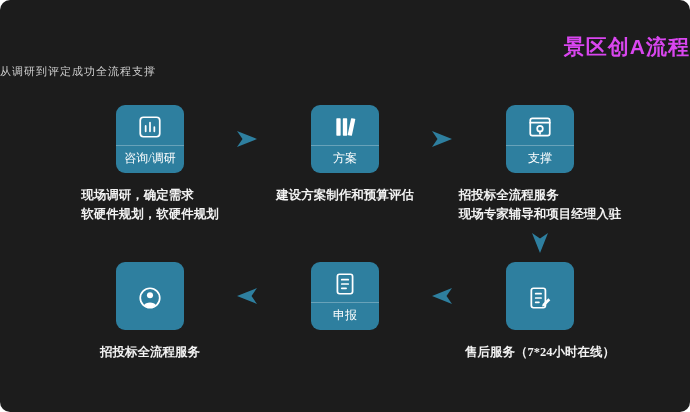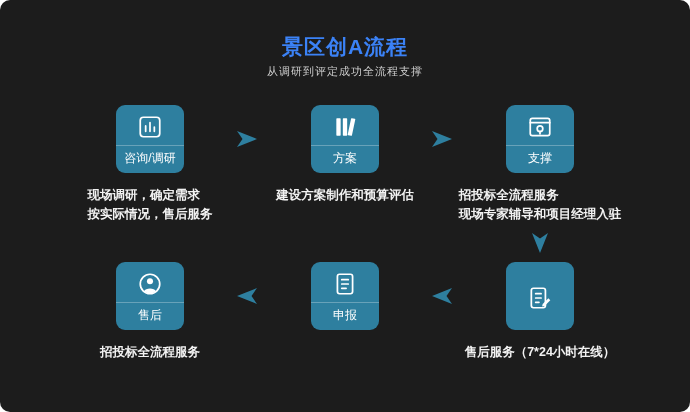--- a/index.html
+++ b/index.html
@@ -14,43 +14,43 @@
     background: var(--background, #1c1c1c);
     border-radius: 10px;
     overflow: hidden;
     font-family: "Liberation Sans", sans-serif;
   }
   .title {
     position: absolute;
     top: 33px;
     left: 0;
     width: 100%;
-    text-align: center;
+    text-align: right;
     font-size: 21px;
     font-weight: 700;
-    color: #3b82f6;
+    color: #d946ef;
     letter-spacing: 1px;
   }
   .subtitle {
     position: absolute;
     top: 64px;
     left: 0;
     width: 100%;
-    text-align: center;
     font-size: 11px;
     color: #cfcfcf;
     letter-spacing: 1px;
     font-family: Liberation Mono, monospace;
   }
   .col {
     position: absolute;
     width: 210px;
     display: flex;
     flex-direction: column;
     align-items: center;
+    font-family: Liberation Serif, serif;
   }
   .r1 { top: 105px; }
   .r2 { top: 262px; }
   .c1 { left: 45px; }
   .c2 { left: 240px; }
   .c3 { left: 435px; }
   .step-box {
     width: 68px;
     height: 68px;
     background: var(--box, #2e7f9f);
@@ -107,21 +107,21 @@
           <rect x="3" y="3" width="18" height="18" rx="3"></rect>
           <path d="M8 16 V11"></path>
             <path d="M12 16 V8"></path>
             <path d="M16 16 V12"></path>
         </svg>
       </div>
       <div class="step-label">咨询/调研</div>
     </div>
     <div class="step-desc">
       <div>现场调研，确定需求</div>
-      <div>按实际情况，售后服务</div>
+      <div>软硬件规划，软硬件规划</div>
     </div>
   </div>
 
   <div class="col r1 c2">
     <div class="step-box">
       <div class="icon-wrap">
         <svg width="26" height="26" viewBox="0 0 24 24" fill="#fff">
           <rect x="4" y="4" width="4" height="16" rx="0.6"></rect>
           <rect x="10" y="4" width="4" height="16" rx="0.6"></rect>
           <rect x="16" y="4" width="4" height="16" rx="0.6" transform="rotate(12 18 12)"></rect>
@@ -155,21 +155,20 @@
 
   <div class="col r2 c1">
     <div class="step-box">
       <div class="icon-wrap">
         <svg width="26" height="26" viewBox="0 0 24 24" fill="none" stroke="#fff" stroke-width="1.6">
           <circle cx="12" cy="12" r="9"></circle>
           <circle cx="12" cy="9.5" r="2.8" fill="#fff" stroke="none"></circle>
           <path d="M6.6 18.6 c1.2-3.4 9.6-3.4 10.8 0 a9 9 0 0 1 -10.8 0 Z" fill="#fff" stroke="none"></path>
         </svg>
       </div>
-      <div class="step-label">售后</div>
     </div>
     <div class="step-desc">
       <div>招投标全流程服务</div>
       <div></div>
     </div>
   </div>
 
   <div class="col r2 c2">
     <div class="step-box">
       <div class="icon-wrap">

